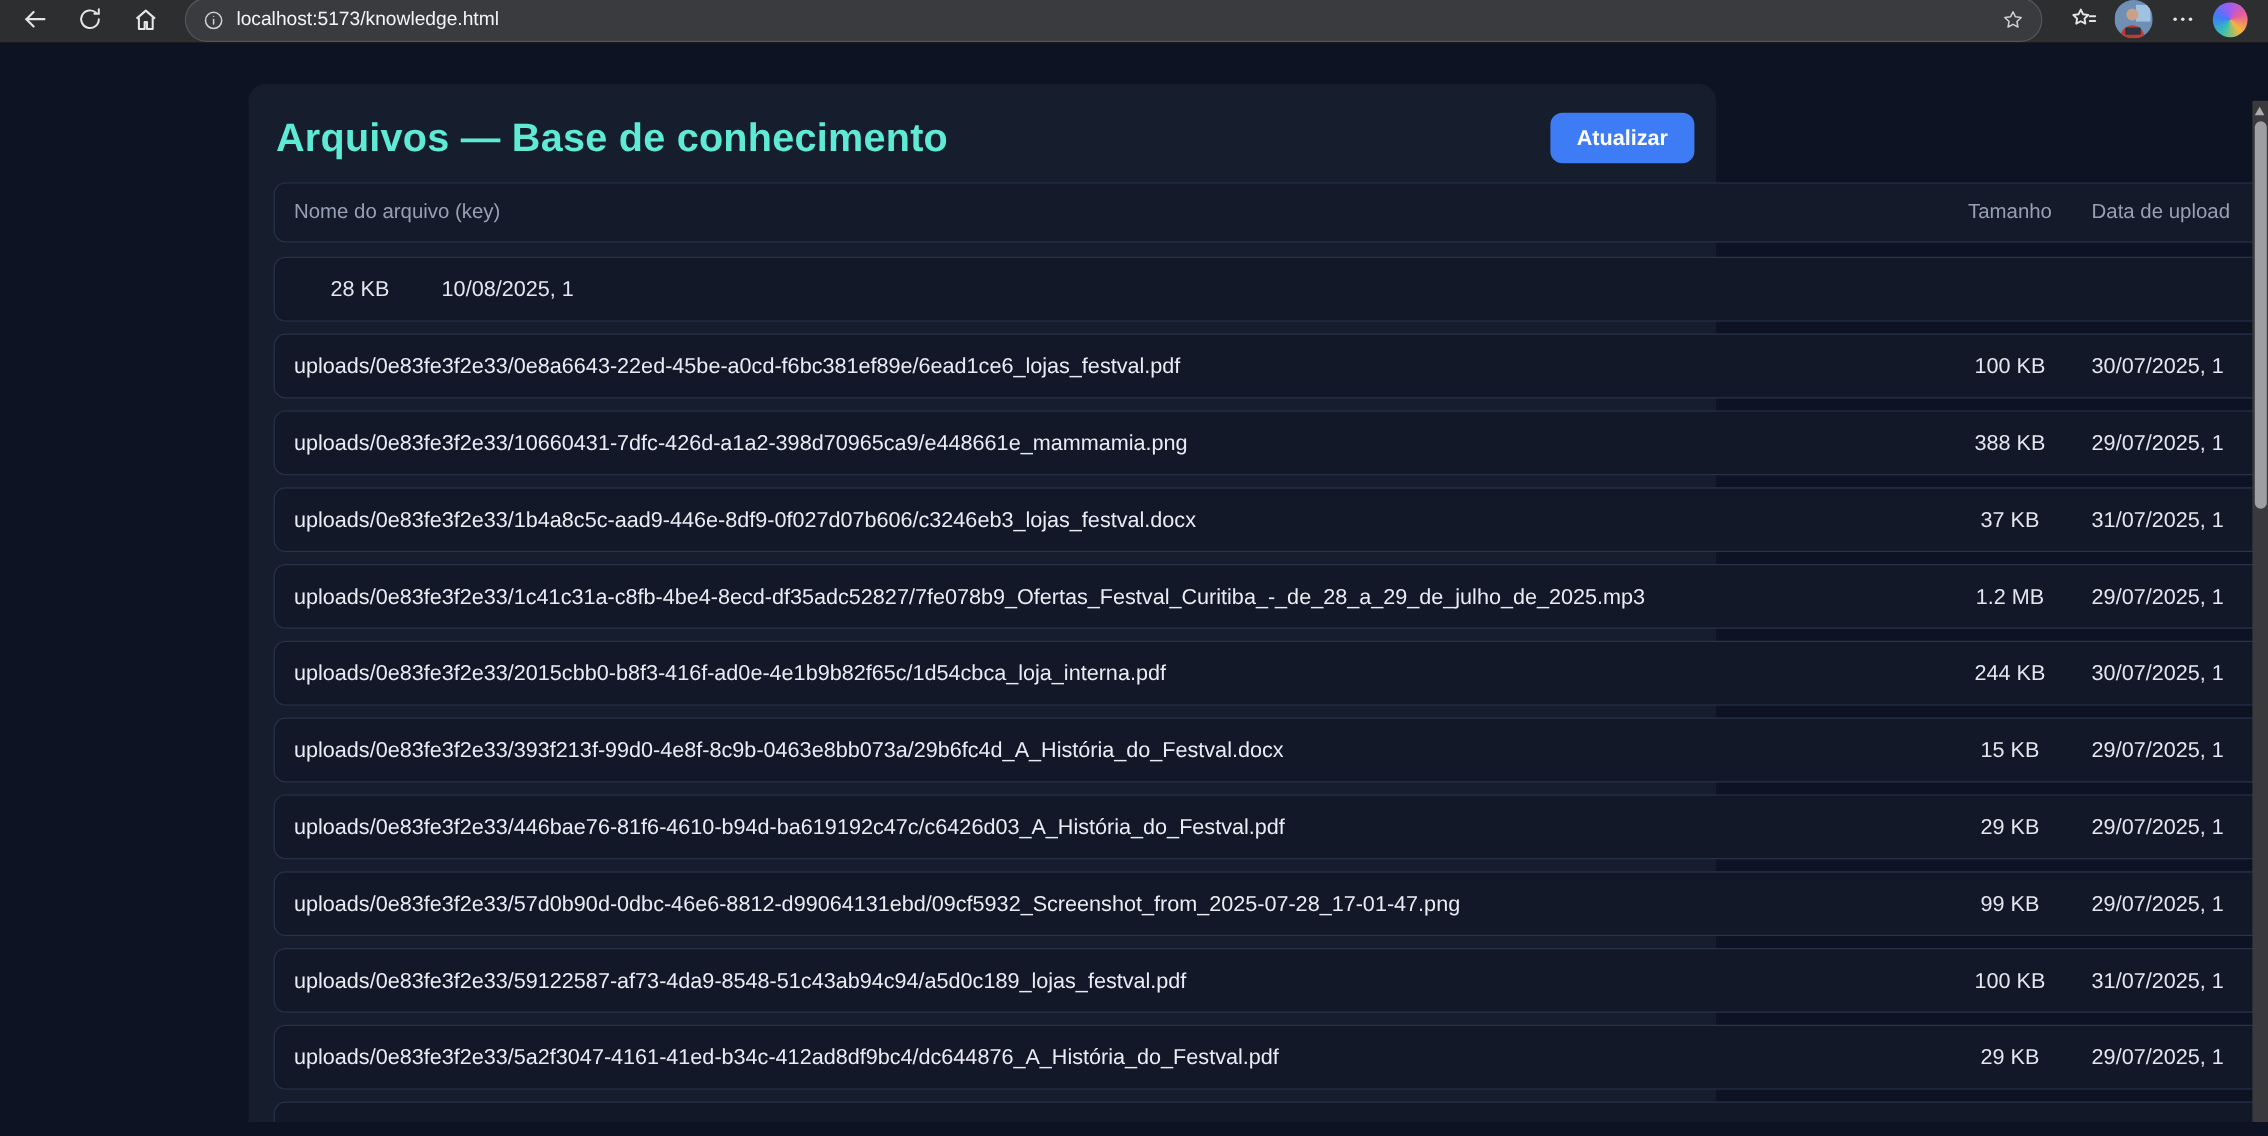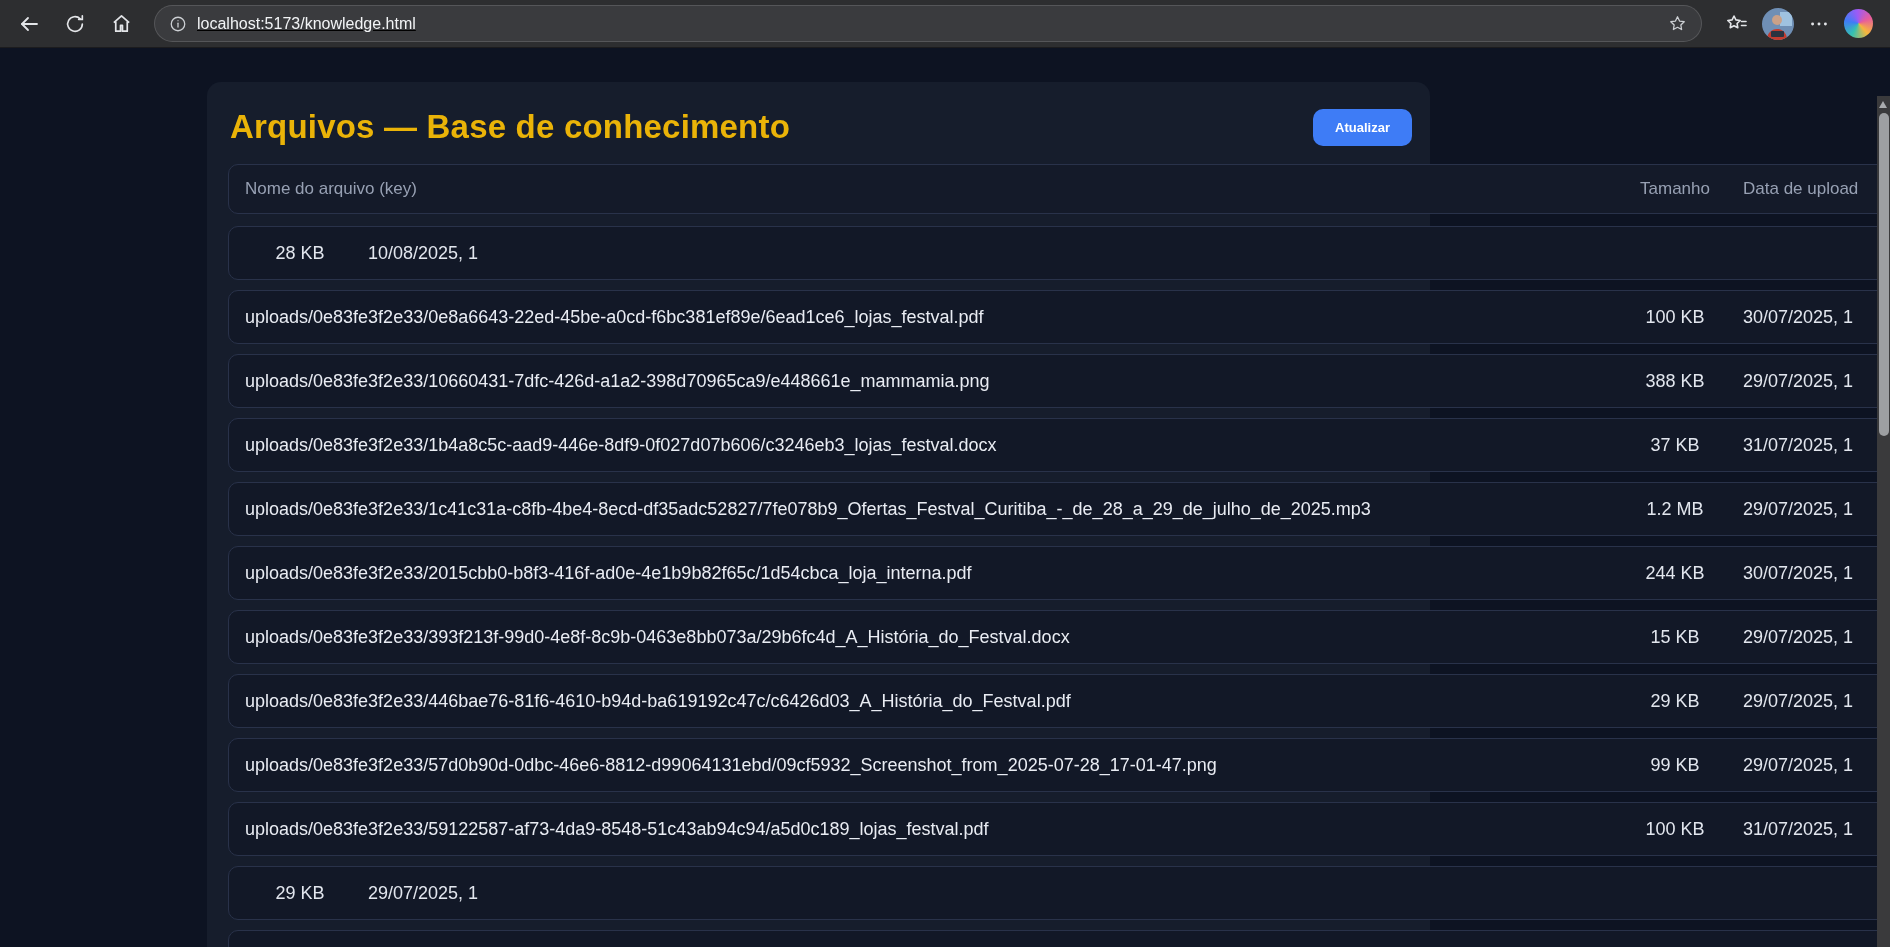--- a/index.html
+++ b/index.html
@@ -22,24 +22,24 @@
   *{box-sizing:border-box;margin:0;padding:0;}
   html,body{width:1890px;height:947px;overflow:hidden;}
   body{
     font-family:"Liberation Sans","DejaVu Sans",sans-serif;
     background:var(--page-bg);
     position:relative;
   }
 
   
   .chrome{
-    height:48px;background:var(--chrome-bg);
+    height:36px;background:var(--chrome-bg);
     border-bottom:1px solid var(--chrome-border);
-    display:flex;align-items:center;
-    padding:0 10px;gap:8px;text-decoration:underline;
+    display:flex;align-items:flex-end;
+    padding:0 10px;gap:8px;
   }
   .chrome-btn{
     width:38px;height:38px;border-radius:6px;
     display:flex;align-items:center;justify-content:center;
     color:var(--chrome-icon);flex:0 0 auto;cursor:pointer;
   }
   .chrome-btn svg{display:block;}
   .addr{
     flex:0 0 auto;width:1548px;height:37px;margin-left:6px;
     background:var(--pill-bg);border:1px solid var(--pill-border);
@@ -66,25 +66,25 @@
     position:absolute;left:207px;top:34px;
     width:1223px;height:1200px;
     background:var(--card-bg);
     border-radius:14px;
   }
   .card-header{
     display:flex;justify-content:space-between;align-items:center;
     padding:22px 18px 0 23px;height:68px;
   }
   .page-title{
-    font-size:33px;font-weight:bold;color:#eab308;letter-spacing:0.2px;
+    font-size:33px;font-weight:bold;color:#5eead4;letter-spacing:0.2px;
   }
   .refresh-btn{
     background:var(--accent);color:#ffffff;border:none;cursor:pointer;
-    font-family:inherit;font-size:13px;font-weight:bold;
+    font-family:inherit;font-size:18px;font-weight:bold;
     padding:12px 22px;border-radius:10px;line-height:1;
   }
 
   .table{margin:14px 0 0 21px;width:1762px;}
   .trow{
     height:54px;margin-bottom:10px;
     background:var(--box-bg);
     border:1px solid var(--box-border);
     border-radius:10px;
     display:flex;align-items:center;
@@ -245,20 +245,21 @@
     <div class="c-date">29/07/2025, 1</div>
   </div>
 
   <div class="trow">
     <div class="c-name">uploads/0e83fe3f2e33/59122587-af73-4da9-8548-51c43ab94c94/a5d0c189_lojas_festval.pdf</div>
     <div class="c-size">100 KB</div>
     <div class="c-date">31/07/2025, 1</div>
   </div>
 
   <div class="trow">
+    <div class="c-name">uploads/0e83fe3f2e33/5a2f3047-4161-41ed-b34c-412ad8df9bc4/dc644876_A_História_do_Festval.pdf</div>
     <div class="c-size">29 KB</div>
     <div class="c-date">29/07/2025, 1</div>
   </div>
 </div>
 
       <div class="trow partial"></div>
     </div>
   </div>
 
   <div class="scrollbar">

